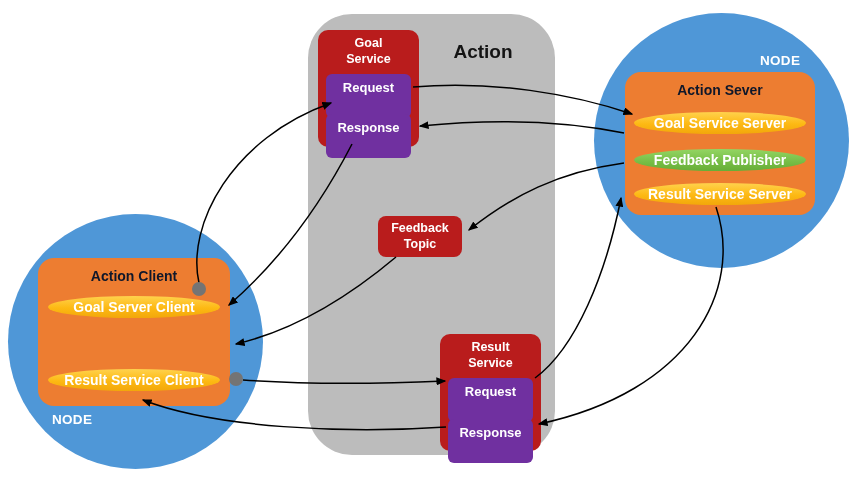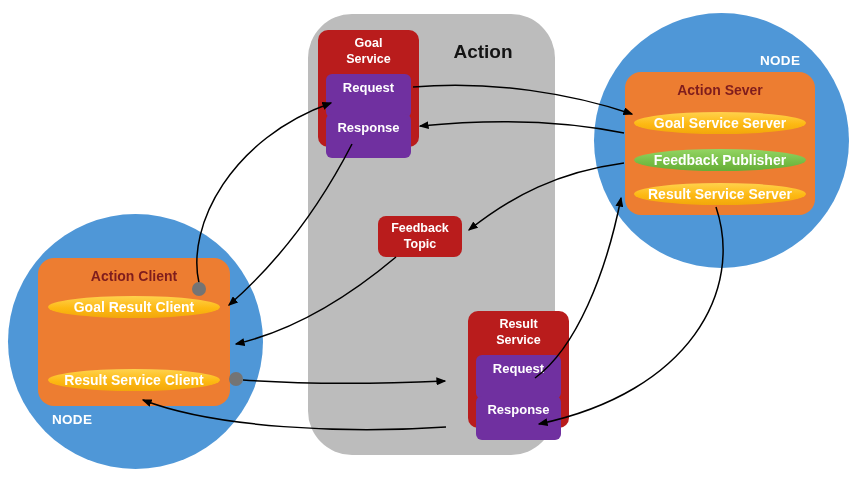--- a/index.html
+++ b/index.html
@@ -17,34 +17,34 @@
   
   .svc { position:absolute; background:#b91c1c; border-radius:10px; color:#ffffff; text-align:center; }
   .svc-label { font-weight:bold; font-size:12.5px; line-height:16px; padding-top:5px; }
   .pbtn { position:absolute; left:8px; width:85px; height:44px; background:#7030a0; border-radius:6px;
           color:#ffffff; font-weight:bold; font-size:13px; line-height:27px; text-align:center; }
   #goal-box   { left:318px; top:30px;  width:101px; height:117px; }
   #goal-request  { top:44px; }
   #goal-response { top:84px; }
   #topic-box  { left:378px; top:216px; width:84px;  height:41px; border-radius:8px; }
   #topic-box .svc-label { padding-top:4px; }
-  #result-box { left:440px; top:311px; width:101px; height:117px;margin-left:28px; }
+  #result-box { left:440px; top:334px; width:101px; height:117px; }
   #result-request  { top:44px; }
   #result-response { top:85px; }
 
   
   .node-circle { position:absolute; width:255px; height:255px; border-radius:50%; background:#4f97d7; }
   #client-circle { left:8px;   top:214px; }
   #server-circle { left:594px; top:13px; }
 
   
   .card { position:absolute; background:#ed7d31; border-radius:16px; }
   #client-card { left:38px;  top:258px; width:192px; height:148px; }
   #server-card { left:625px; top:72px;  width:190px; height:143px; }
-  .card-title { color:#7f1d1d; font-weight:bold; font-size:14px; text-align:center; padding-top:10px; }
+  .card-title { color:#0f172a; font-weight:bold; font-size:14px; text-align:center; padding-top:10px; }
 
   
   .pill { position:absolute; width:172px; height:22px; border-radius:50%; color:#ffffff;
           font-weight:bold; font-size:14px; line-height:22px; text-align:center; white-space:nowrap; }
   #client-card .pill { left:10px; }
   #server-card .pill { left:9px; }
   .pill.yellow { background:linear-gradient(180deg, #ffd24d 0%, #fdb913 55%, #f2a70b 100%); }
   .pill.green  { background:linear-gradient(180deg, #93d563 0%, #76bd45 60%, #67ad38 100%); }
   #client-pill-0 { top:38px; }  #client-pill-1 { top:75px; }  #client-pill-2 { top:111px; }
   #server-pill-0 { top:40px; }  #server-pill-1 { top:77px; }  #server-pill-2 { top:111px; }
@@ -88,21 +88,21 @@
     <div class="svc-label">
       <div>Result</div>
       <div>Service</div>
     </div>
     <div id="result-request" class="pbtn">Request</div>
     <div id="result-response" class="pbtn">Response</div>
   </div>
 
   <div id="client-card" class="card">
     <div class="card-title">Action Client</div>
-    <div id="client-pill-0" class="pill yellow">Goal Result Client</div>
+    <div id="client-pill-0" class="pill yellow">Goal Server Client</div>
     <div id="client-pill-2" class="pill yellow">Result Service Client</div>
   </div>
   <div id="client-node-label" class="node-label">NODE</div>
 
   <div id="server-card" class="card">
     <div class="card-title">Action Sever</div>
     <div id="server-pill-0" class="pill yellow">Goal Service Server</div>
     <div id="server-pill-2" class="pill yellow">Result Service Server</div>
     <div id="server-pill-1" class="pill green">Feedback Publisher</div>
   </div>

